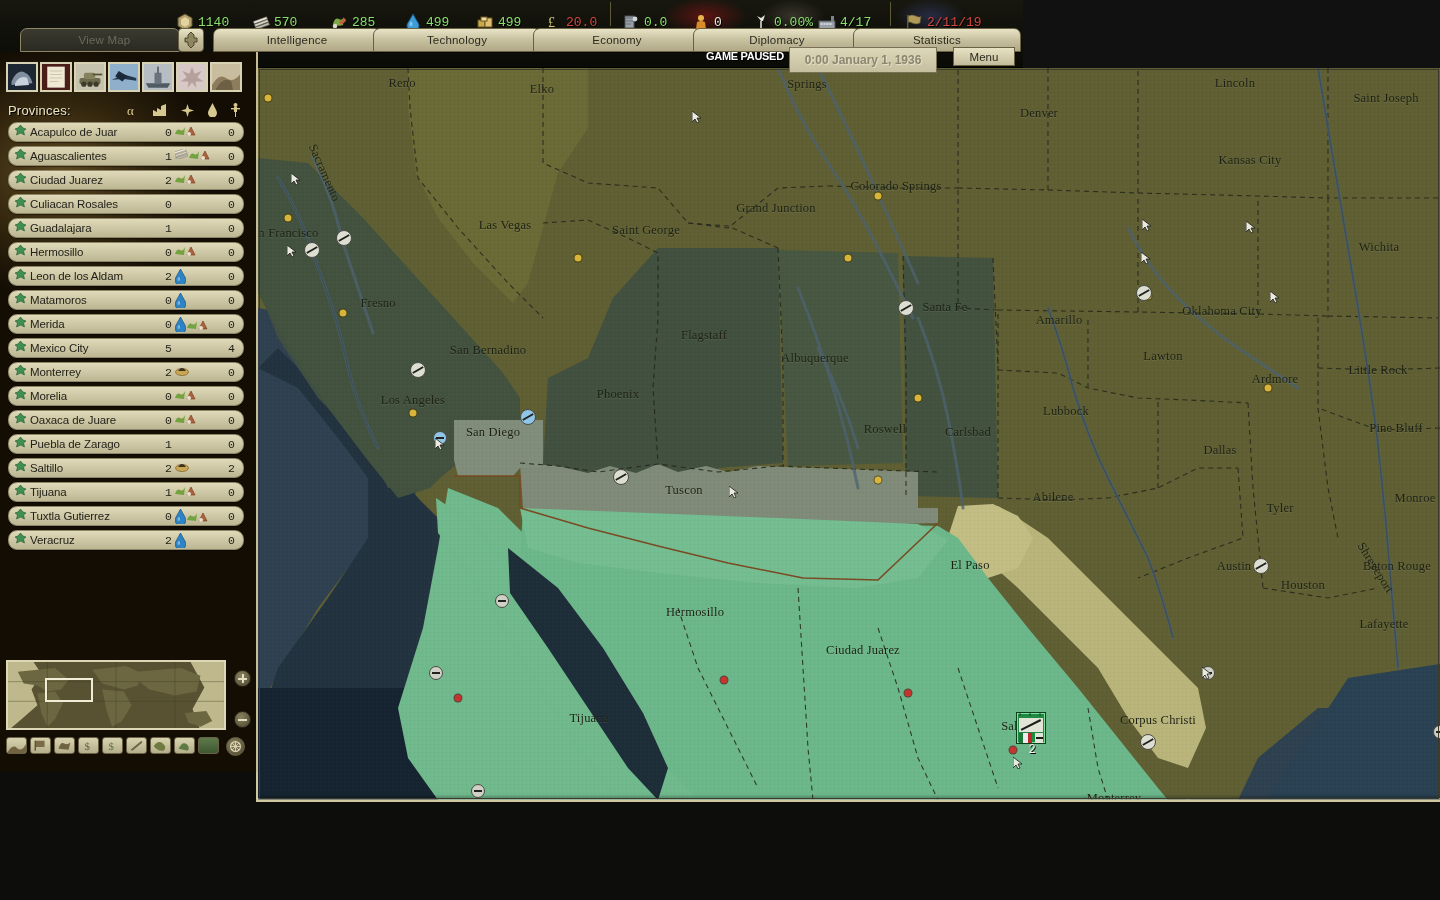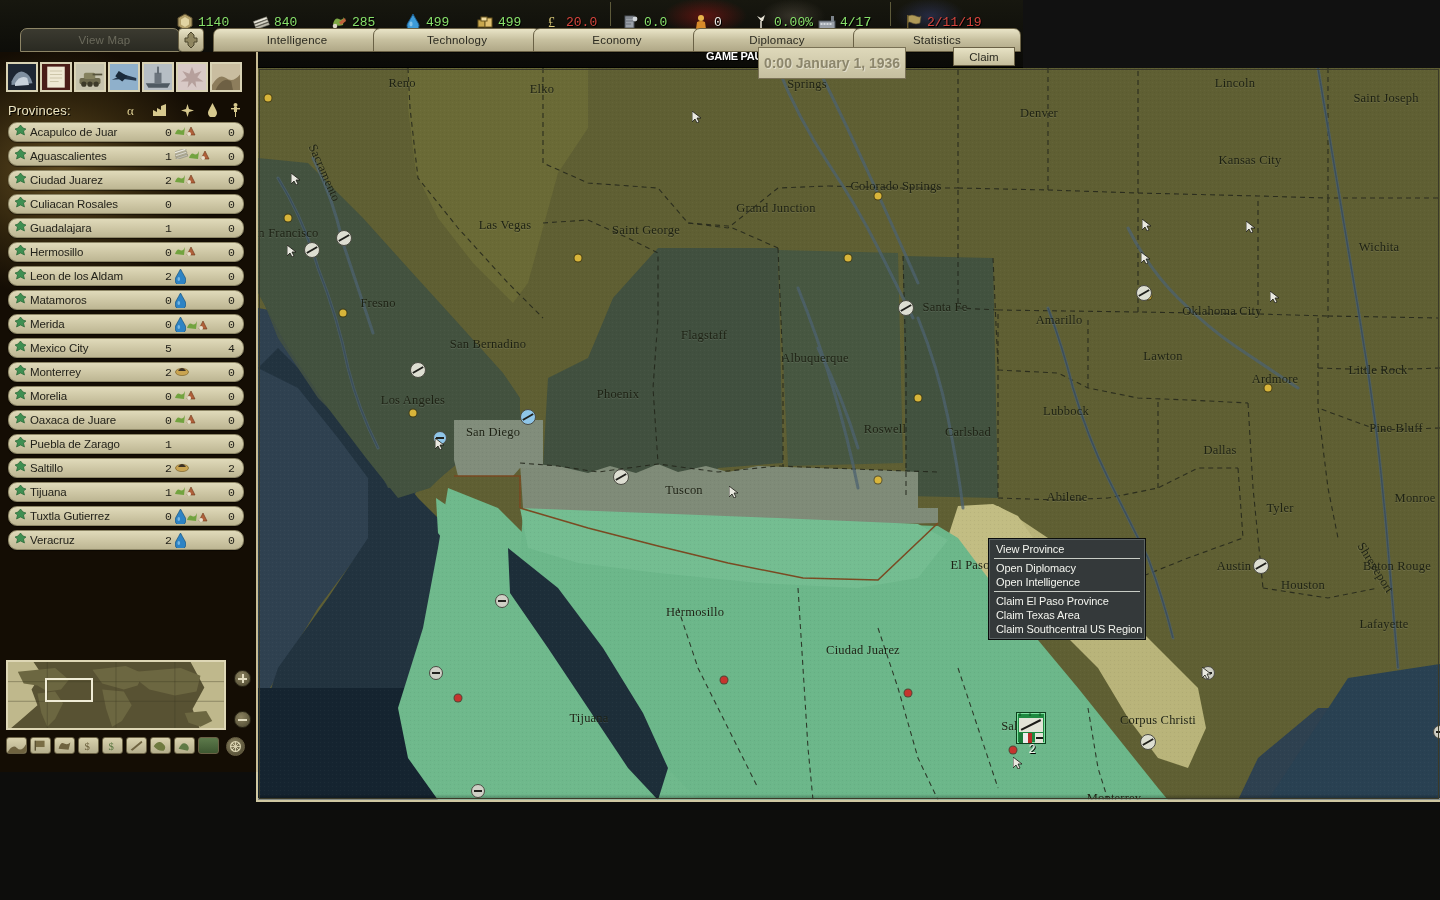--- a/index.html
+++ b/index.html
@@ -114,24 +114,24 @@
   .tab.sq{border-radius:4px;width:22px;padding:0;}
   .tab.sq svg{display:block;}
 
   #status-row{position:absolute;left:0;top:46px;width:1023px;height:22px;}
   #game-paused{
     position:absolute;left:706px;top:50px;color:#fff;font-size:11px;
     font-family:"Liberation Sans",sans-serif;font-weight:bold;letter-spacing:-.3px;
     text-shadow:1px 1px 0 #000;
   }
   #date-box{
-    position:absolute;left:758px;top:47px;width:148px;height:32px;
+    position:absolute;left:789px;top:47px;width:148px;height:26px;
     background:linear-gradient(#ded8ba,#c5bf9f);border:1px solid #7a7256;
     display:flex;align-items:center;justify-content:center;
-    color:#8c866c;font-weight:bold;font-size:14px;text-shadow:1px 1px 0 rgba(255,255,255,.4);
+    color:#8c866c;font-weight:bold;font-size:12px;text-shadow:1px 1px 0 rgba(255,255,255,.4);
   }
   #menu-btn{
     position:absolute;left:953px;top:47px;width:62px;height:19px;
     background:linear-gradient(#e7e2c4,#c4bd9c);border:1px solid #6a6145;
     display:flex;align-items:center;justify-content:center;
     color:#2b2a20;font-size:11.5px;cursor:pointer;
   }
 
   
   #left-panel{position:absolute;left:0;top:52px;width:258px;height:720px;
@@ -377,31 +377,31 @@
         <div class="citylabel" style="left: 247px; top: 157px;">Las Vegas</div>
         <div class="citylabel" style="left: 388px; top: 162px;">Saint George</div>
         <div class="citylabel" style="left: 518px; top: 140px;">Grand Junction</div>
         <div class="citylabel" style="left: 687px; top: 239px;">Santa Fe</div>
         <div class="citylabel" style="left: 801px; top: 252px;">Amarillo</div>
         <div class="citylabel" style="left: 964px; top: 243px;">Oklahoma City</div>
         <div class="citylabel" style="left: 1017px; top: 311px;">Ardmore</div>
         <div class="citylabel" style="left: 1120px; top: 302px;">Little Rock</div>
         <div class="citylabel" style="left: 905px; top: 288px;">Lawton</div>
         <div class="citylabel" style="left: 120px; top: 235px;">Fresno</div>
-        <div class="citylabel" style="left: 230px; top: 276px;">San Bernadino</div>
+        <div class="citylabel" style="left: 230px; top: 282px;">San Bernadino</div>
         <div class="citylabel" style="left: 446px; top: 267px;">Flagstaff</div>
         <div class="citylabel" style="left: 557px; top: 290px;">Albuquerque</div>
         <div class="citylabel" style="left: 808px; top: 343px;">Lubbock</div>
         <div class="citylabel" style="left: 962px; top: 382px;">Dallas</div>
         <div class="citylabel" style="left: 1138px; top: 360px;">Pine Bluff</div>
         <div class="citylabel" style="left: 155px; top: 332px;">Los Angeles</div>
         <div class="citylabel" style="left: 360px; top: 326px;">Phoenix</div>
         <div class="citylabel" style="left: 627px; top: 361px;">Roswell</div>
         <div class="citylabel" style="left: 710px; top: 364px;">Carlsbad</div>
-        <div class="citylabel" style="left: 795px; top: 429px; margin-left: 14px;">Abilene</div>
+        <div class="citylabel" style="left: 795px; top: 429px;">Abilene</div>
         <div class="citylabel" style="left: 1022px; top: 440px;">Tyler</div>
         <div class="citylabel" style="left: 1157px; top: 430px;">Monroe</div>
         <div class="citylabel" style="left: 235px; top: 364px;">San Diego</div>
         <div class="citylabel" style="left: 426px; top: 422px;">Tuscon</div>
         <div class="citylabel" style="left: 712px; top: 497px;">El Paso</div>
         <div class="citylabel" style="left: 948px; top: 498px; margin-left: 28px;">Austin</div>
         <div class="citylabel" style="left: 1045px; top: 517px;">Houston</div>
         <div class="citylabel rot" style="left: 1117px; top: 500px;">Shreveport</div>
         <div class="citylabel" style="left: 1139px; top: 498px;">Baton Rouge</div>
         <div class="citylabel" style="left: 1126px; top: 556px;">Lafayette</div>
@@ -519,30 +519,20 @@
             <s></s>
             <s></s>
             <s></s>
           </div>
       <div class="ucbadge"></div>
     </div>
   </div>
   <div class="uccount">2</div>
 </div>
 
-<div id="ctx-menu">
-      <div class="mi">View Province</div>
-      <div class="sep"></div>
-      <div class="mi">Open Diplomacy</div>
-      <div class="mi">Open Intelligence</div>
-      <div class="sep"></div>
-      <div class="mi">Claim El Paso Province</div>
-      <div class="mi">Claim Texas Area</div>
-      <div class="mi">Claim Southcentral US Region</div>
-    </div>
 
 <div id="map-frame"></div>
 <div id="map-frame-inner"></div>
 
 <div id="right-gutter"></div>
 
 <div id="top-bar">
   <div class="topbg"></div>
 
   <div id="res-bar">
@@ -554,21 +544,21 @@
           <span class="val" style="color: rgb(135, 224, 106);">1140</span>
         </div>
         <div class="res" style="left: 252px;">
           <span class="ic"><svg viewBox="0 0 18 18">
               <g transform="rotate(-20 9 9)">
                 <rect x="2" y="6" width="14" height="2.4" fill="#eceade" stroke="#6f6d60" stroke-width=".5"></rect>
                 <rect x="2" y="9" width="14" height="2.4" fill="#d6d4c6" stroke="#6f6d60" stroke-width=".5"></rect>
                 <rect x="2" y="12" width="14" height="2.4" fill="#bcbaac" stroke="#6f6d60" stroke-width=".5"></rect>
               </g>
             </svg></span>
-          <span class="val" style="color: rgb(135, 224, 106);">840</span>
+          <span class="val" style="color: rgb(135, 224, 106);">570</span>
         </div>
         <div class="res" style="left: 330px;">
           <span class="ic"><svg viewBox="0 0 18 18">
               <path d="M3,11 Q5,4 9,6 Q12,8 14,4 L13,12 Q8,14 3,11Z" fill="#7da844"></path>
               <path d="M9,9 L15,5 L16,8 L11,12Z" fill="#c0623d"></path>
               <circle cx="5" cy="13" r="2.3" fill="#dcd8c6"></circle>
             </svg></span>
           <span class="val" style="color: rgb(135, 224, 106);">285</span>
         </div>
         <div class="res" style="left: 404px;">
@@ -661,21 +651,21 @@
           <span>Diplomacy</span>
         </div>
         <div class="tab" style="left: 853px; width: 168px;">
           <span>Statistics</span>
         </div>
       </div>
 
   <div id="status-row"></div>
   <div id="game-paused">GAME PAUSED</div>
   <div id="date-box">0:00 January 1, 1936</div>
-  <div id="menu-btn">Claim</div>
+  <div id="menu-btn">Menu</div>
 </div>
 
 <div id="left-panel">
 
   <div id="tool-row">
     <div class="toolbtn">
       <svg viewBox="0 0 32 30">
             <rect width="32" height="30" fill="#1d2633"></rect>
             <path d="M4,20 Q10,6 18,9 Q26,12 28,22 L4,24Z" fill="#7f8fa0"></path>
             <path d="M8,22 Q14,12 22,16 L24,24 L8,25Z" fill="#c8d2dc"></path>

